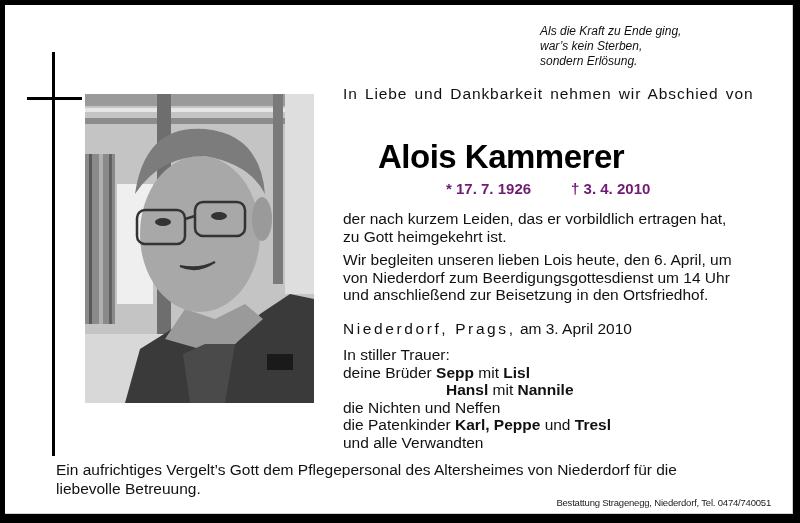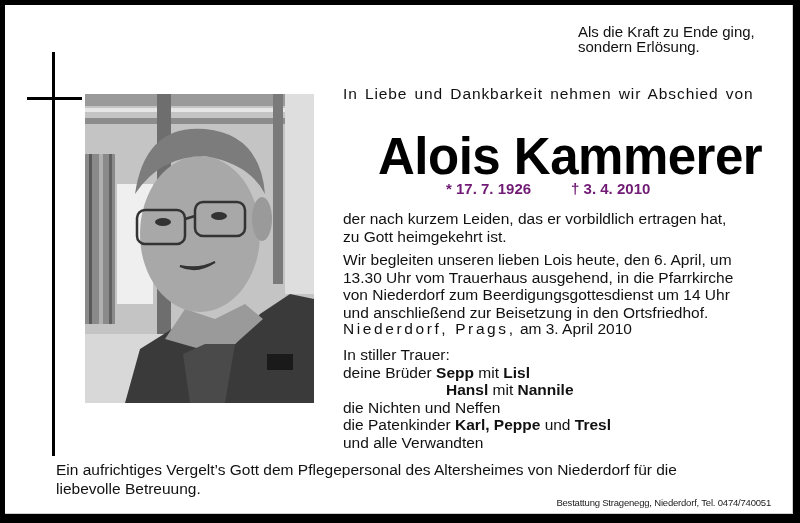--- a/index.html
+++ b/index.html
@@ -4,25 +4,25 @@
 <style>
   html, body { margin: 0; padding: 0; }
   body { width: 800px; height: 523px; background: #ffffff; position: relative; overflow: hidden;
          font-family: "Liberation Sans", sans-serif; color: #111; }
   .frame { position: absolute; left: 0; top: 0; width: 800px; height: 523px; background: #000; }
   .paper { position: absolute; left: 5px; top: 5px; width: 788px; height: 509px; background: #fff;
            border-right: 1px solid #cfcfcf; border-bottom: 1px solid #cfcfcf; box-sizing: border-box; }
   .cross-v { position: absolute; left: 52px; top: 52px; width: 3px; height: 404px; background: #000; }
   .cross-h { position: absolute; left: 27px; top: 97px; width: 55px; height: 3px; background: #000; }
   .photo { position: absolute; left: 85px; top: 94px; width: 229px; height: 309px; overflow: hidden; background: #bdbdbd; }
-  .motto { position: absolute; left: 578px; top: 24px; font-size: 15px; line-height: 15px; color: #111; }
+  .motto { position: absolute; left: 540px; top: 24px; font-size: 12px; line-height: 15px; font-style: italic; color: #111; }
   .p { position: absolute; left: 343px; font-size: 15.5px; line-height: 17.5px; color: #111; white-space: nowrap; }
   .intro { top: 85px; }
   .intro .l1 { letter-spacing: 0.9px; word-spacing: 2px; }
-  .name { position: absolute; left: 378px; top: 131px; font-size: 51px; font-weight: bold; letter-spacing: -0.5px; line-height: 52px; color: #000; white-space: nowrap; }
+  .name { position: absolute; left: 378px; top: 131px; font-size: 33px; font-weight: bold; letter-spacing: -0.5px; line-height: 52px; color: #000; white-space: nowrap; }
   .dates { position: absolute; left: 446px; top: 180px; font-size: 15px; font-weight: bold; color: #701a75; white-space: nowrap; }
   .dates .death { margin-left: 40px; }
   .p1 { top: 210px; }
   .p2 { top: 251px; }
   .place { top: 320px; }
   .place .spaced { letter-spacing: 2.6px; margin-top: 28px; }
   .mourn { top: 346px; }
   .mourn b { font-weight: bold; }
   .indent { padding-left: 103px; }
   .thanks { position: absolute; left: 56px; top: 460px; font-size: 15.5px; line-height: 19px; color: #111; width: 720px; }
@@ -64,41 +64,41 @@
     <rect x="110" y="108" width="50" height="34" rx="8" fill="none" stroke="#333" stroke-width="2.5"></rect>
     <line x1="100" y1="125" x2="110" y2="122" stroke="#333" stroke-width="2.5"></line>
     <ellipse cx="78" cy="128" rx="8" ry="4" fill="#333"></ellipse>
     <ellipse cx="134" cy="122" rx="8" ry="4" fill="#333"></ellipse>
     <path d="M95 172 Q112 180 130 168 Q115 176 95 172 Z" fill="#f5f5f5" stroke="#333" stroke-width="2"></path>
   </svg>
 </div>
 
 <div class="motto">
   <span class="line">Als die Kraft zu Ende ging,</span>
+  <span class="line">war’s kein Sterben,</span>
   <span class="line">sondern Erlösung.</span>
 </div>
 
 <div class="p intro">
   <span class="line l1">In Liebe und Dankbarkeit nehmen wir Abschied von</span>
 </div>
 
 <div class="name">Alois Kammerer</div>
 
 <div class="dates">
   <span>* 17. 7. 1926</span><span class="death">† 3. 4. 2010</span>
 </div>
 
 <div class="p p1">
   <span class="line">der nach kurzem Leiden, das er vorbildlich ertragen hat,</span>
   <span class="line">zu Gott heimgekehrt ist.</span>
 </div>
 
 <div class="p p2">
   <span class="line">Wir begleiten unseren lieben Lois heute, den 6. April, um</span>
-  <span class="line">13.30 Uhr vom Trauerhaus ausgehend, in die Pfarrkirche</span>
   <span class="line">von Niederdorf zum Beerdigungsgottesdienst um 14 Uhr</span>
   <span class="line">und anschließend zur Beisetzung in den Ortsfriedhof.</span>
 </div>
 
 <div class="p place">
   <span class="spaced">Niederdorf, Prags,</span>
   <span>am 3. April 2010</span>
 </div>
 
 <div class="p mourn">

